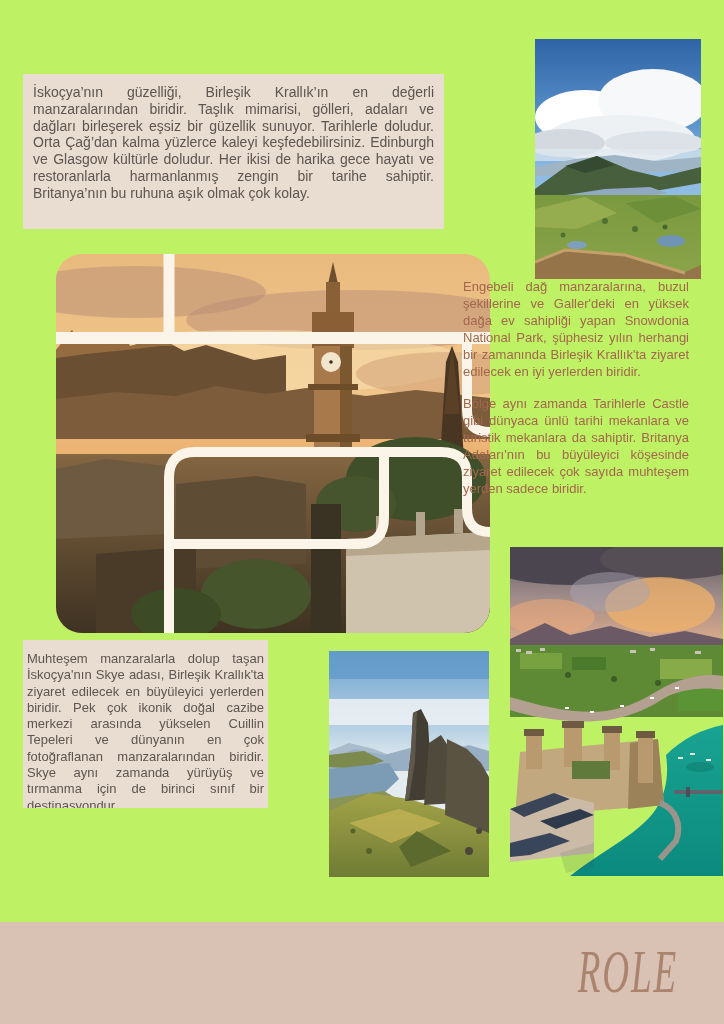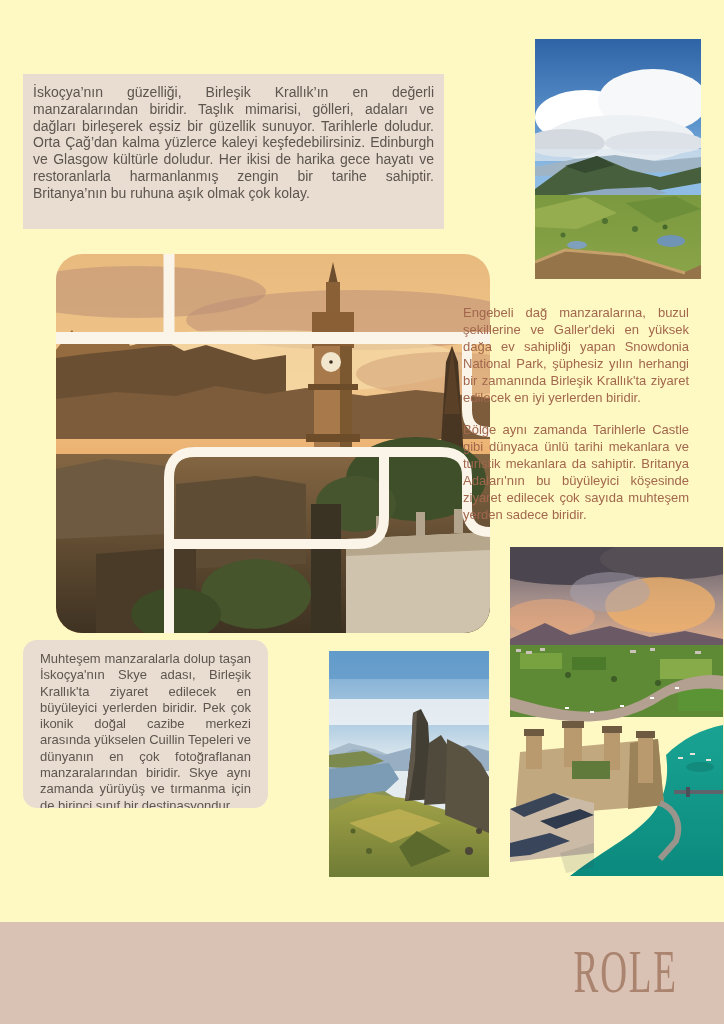--- a/index.html
+++ b/index.html
@@ -1,54 +1,55 @@
 <!DOCTYPE html>
 <html><head>
 <meta charset="utf-8">
 <style>
   html,body{margin:0;padding:0;}
   .page{
     position:relative; width:724px; height:1024px; overflow:hidden;
-    background:#fef9c3;
+    background:#bef264;
     font-family:"Liberation Sans", sans-serif;
   }
   
   .intro-block{
     position:absolute; left:23px; top:74px; width:421px; height:155px;
     background:#e9ddd2; box-sizing:border-box; padding:10px 10px;
   }
   .intro-block p{
     margin:0; font-size:14px; line-height:16.8px; text-align:justify;
     color:#5d554e;
   }
   .right-col{
     position:absolute; left:463px; top:278px; width:226px;
-    color:#a2674d; font-size:13px; line-height:17px; text-align:justify;margin-top:26px;
+    color:#a2674d; font-size:13px; line-height:17px; text-align:justify;
   }
   .right-col p{margin:0;}
   .right-col p + p{margin-top:15px;}
   .skye-block{
     position:absolute; left:23px; top:640px; width:245px; height:168px;
-    background:#e9ddd2; box-sizing:border-box; padding:11px 17px; overflow:hidden;border-radius:14px;
+    background:#e9ddd2; box-sizing:border-box; padding:11px 4px; overflow:hidden;
   }
   .skye-block p{
     margin:0; font-size:13px; line-height:16.3px; text-align:justify;
     color:#5d554e;
   }
   
   .photo{position:absolute; display:block; line-height:0;}
   .photo svg{display:block;}
   .photo-snowdonia{left:495px; top:23px;}
   .photo-edinburgh{left:16px; top:238px;}
   .photo-skye{left:289px; top:635px;}
   .photo-caernarfon{left:470px; top:531px;}
   
   .footer-band{
     position:absolute; left:0; top:922px; width:724px; height:102px;
     background:#d9c1b3;
+    font-style:italic;
   }
   .brand{
     position:absolute; right:46px; top:14px;
     font-family:"Liberation Serif", serif; font-weight:400;
     font-size:62px; line-height:70px; letter-spacing:3px;
     color:#ab8470;
     transform:scaleX(0.6); transform-origin:right center;
   }
 </style>
 </head>

